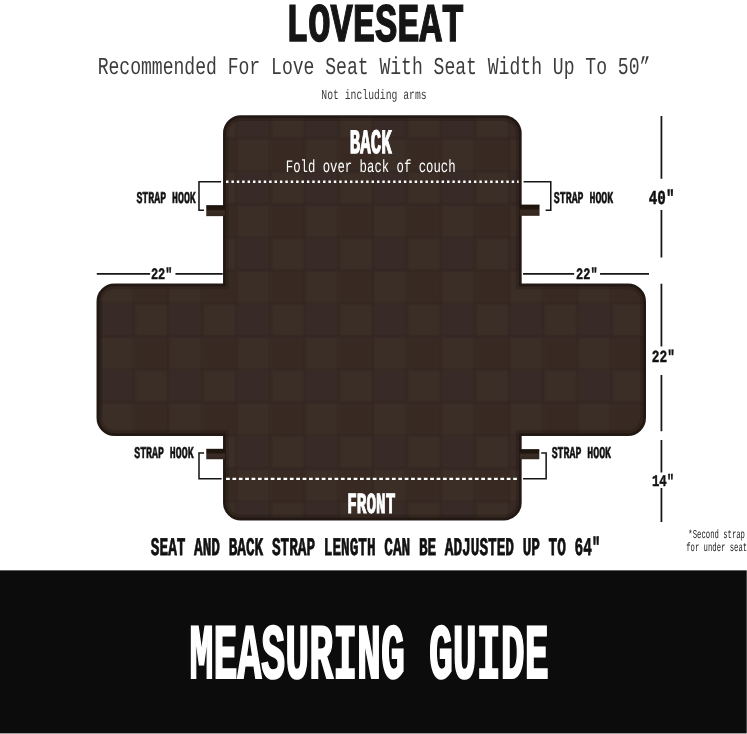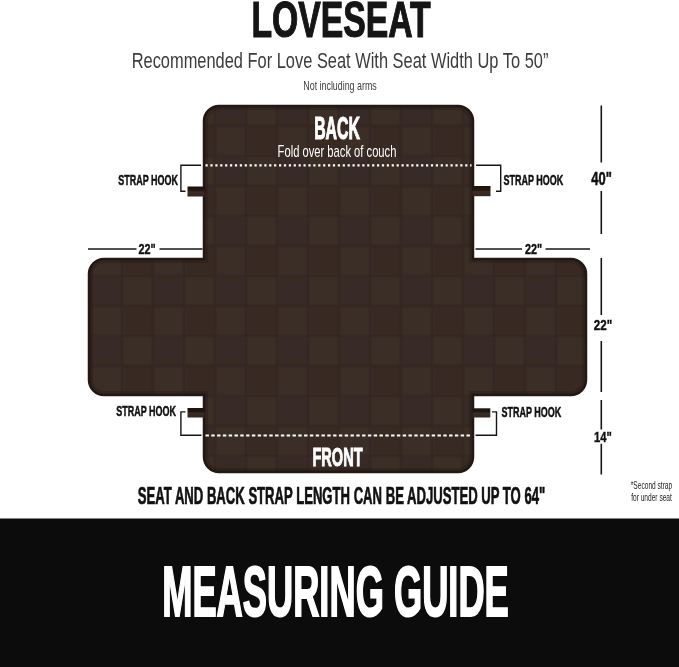--- a/index.html
+++ b/index.html
@@ -1,17 +1,17 @@
 <!DOCTYPE html>
 <html><head>
 <meta charset="utf-8">
 <style>
   html,body{margin:0;padding:0;background:#fff;}
   #page{position:relative;width:679px;height:667px;background:#fff;overflow:hidden;
-        font-family:Liberation Sans, sans-serif;}
+        font-family:Liberation Mono, monospace;}
   svg{display:block;}
 </style>
 </head>
 <body>
 <div id="page">
 <svg width="679" height="667" viewBox="0 0 679 667" xmlns="http://www.w3.org/2000/svg">
   <defs>
     <filter id="soft" x="-20%" y="-20%" width="140%" height="140%">
       <feGaussianBlur stdDeviation="1.2"></feGaussianBlur>
     </filter>

